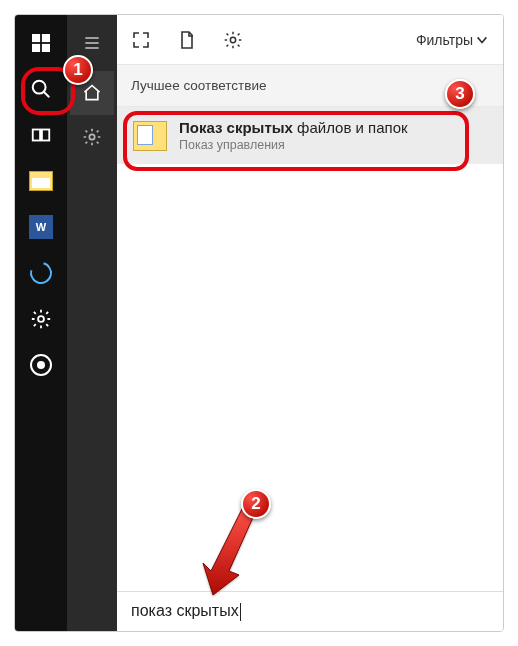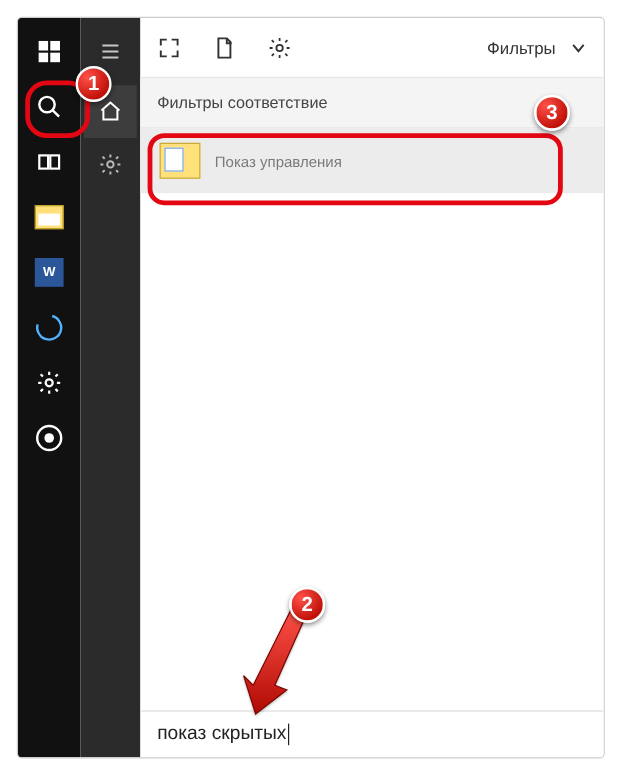--- a/index.html
+++ b/index.html
@@ -60,21 +60,21 @@
     position: absolute; left: 102px; right: 0; top: 0; bottom: 0;
     background: #fff; display:flex; flex-direction:column;
   }
   .panel-top {
     height: 50px; display:flex; align-items:center; padding: 0 14px;
     border-bottom: 1px solid #e6e6e6;
   }
   .top-icons { display:flex; gap: 26px; color:#323232; }
   .top-icons .ico { width:20px; height:20px; display:flex; align-items:center; justify-content:center; }
   .filters {
-    margin-left:auto; display:flex; align-items:center; gap:12px;
+    margin-left:auto; display:flex; align-items:center; gap:2px;
     color:#333; font-size:14px;
   }
   .filters svg { width:14px; height:14px; }
 
   .section-label {
     height: 42px; display:flex; align-items:center; padding-left:14px;
     background:#f4f4f4; color:#444; font-size:13.5px;
     border-bottom: 1px solid #e8e8e8;
   }
 
@@ -220,25 +220,28 @@
         </div>
       </div>
       <div class="filters">
         <span>Фильтры</span>
         <svg viewBox="0 0 16 16" fill="none" stroke="#333" stroke-width="1.8">
             <polyline points="3,5 8,11 13,5"></polyline>
           </svg>
       </div>
     </div>
 
-    <div class="section-label">Фильтры соответствие</div>
+    <div class="section-label">Лучшее соответствие</div>
 
     <div class="result-row">
       <div class="result-ico"></div>
       <div class="result-text">
+        <div class="result-title">
+          <span class="bold">Показ скрытых</span><span> файлов и папок</span>
+        </div>
         <div class="result-sub">Показ управления</div>
       </div>
     </div>
 
     <div class="panel-body"></div>
 
     <div class="search-input-wrap">
       <span>показ скрытых</span><span class="caret"></span>
     </div>
   </div>

